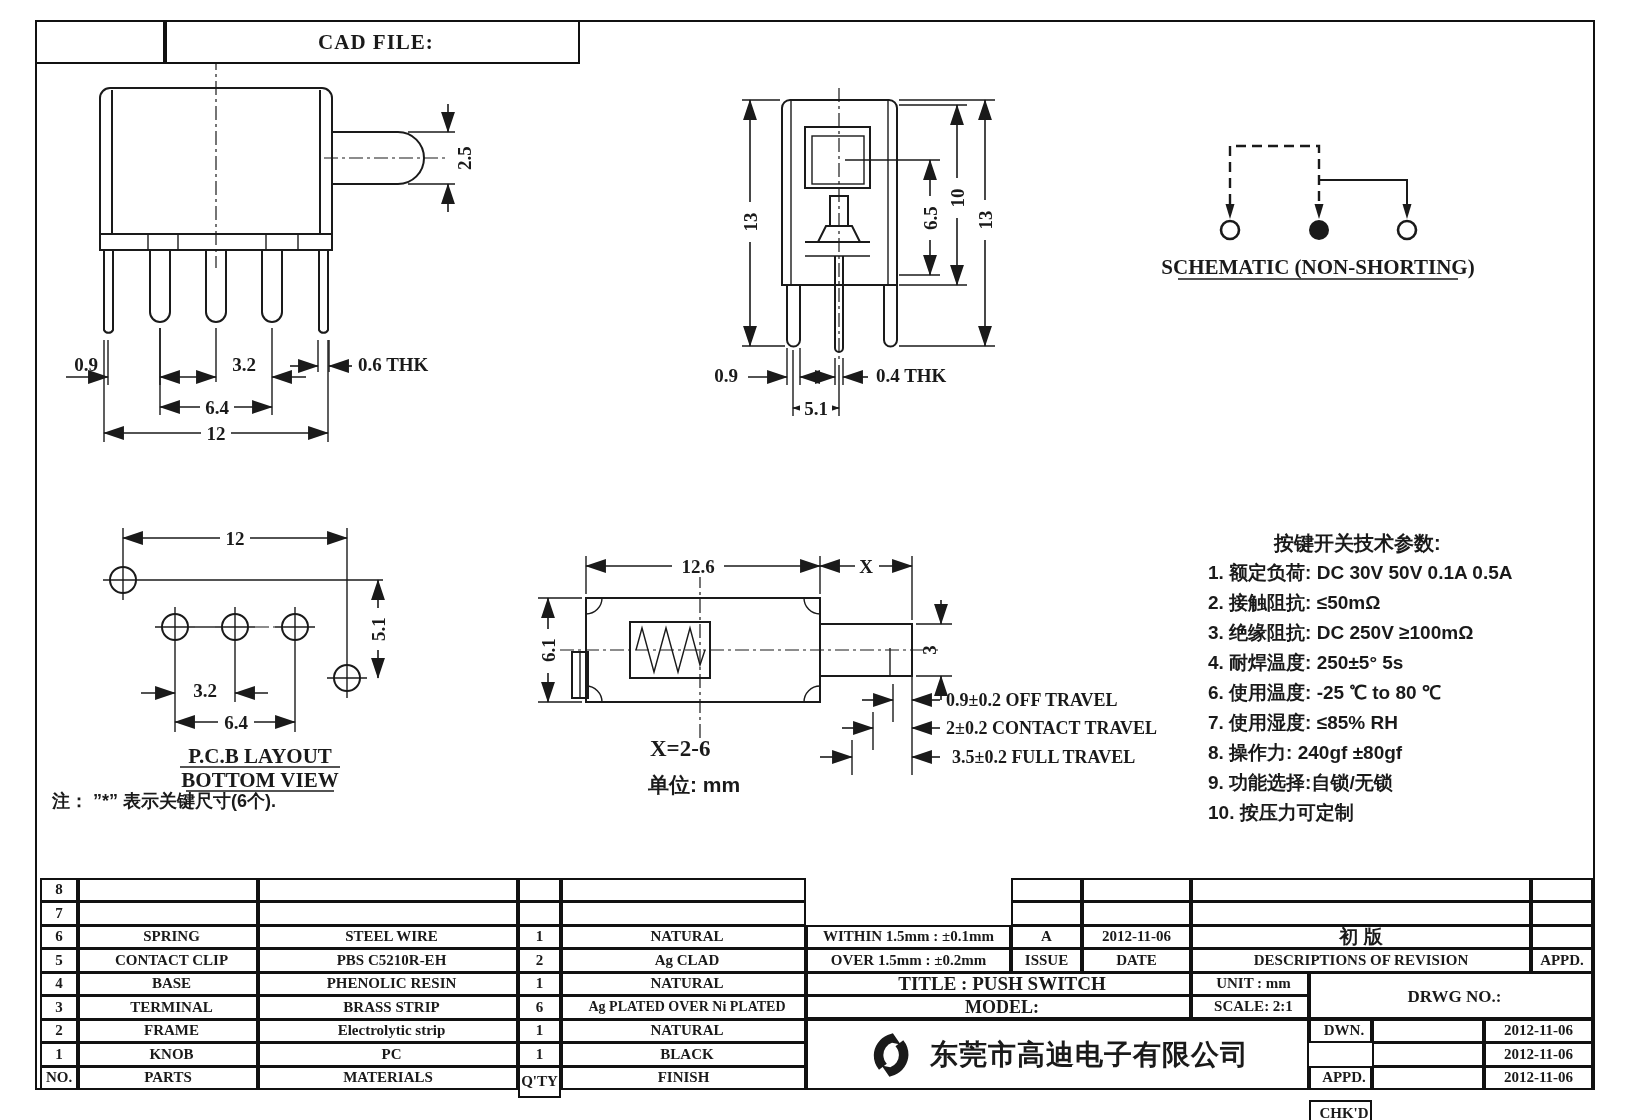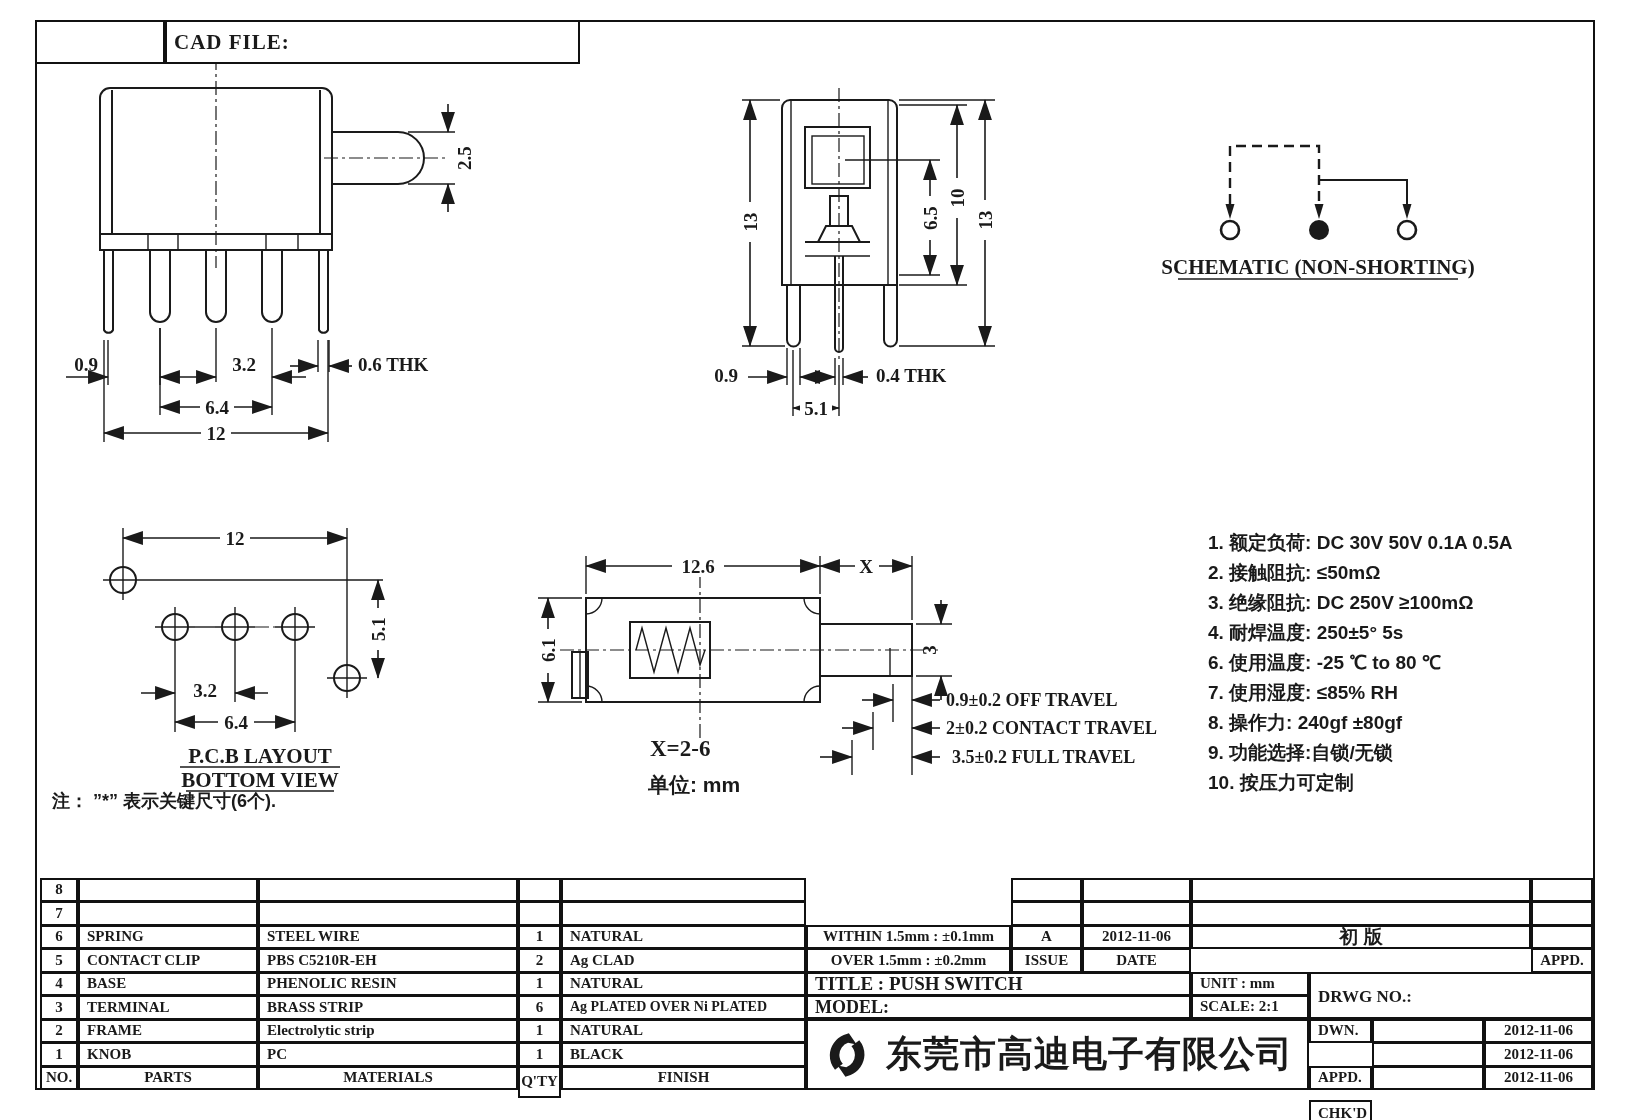--- a/index.html
+++ b/index.html
@@ -3,30 +3,30 @@
 <meta charset="utf-8">
 <style>
   html,body{margin:0;padding:0;background:#fff;}
   #sheet{position:relative;width:1630px;height:1120px;background:#fff;overflow:hidden;
          font-family:"Liberation Serif",serif;color:#1a1a1a;}
   #lineart{position:absolute;left:0;top:0;}
   .cell{position:absolute;box-sizing:border-box;border:2px solid #111;background:#fff;
         display:flex;align-items:center;font-weight:bold;font-size:15px;line-height:1.05;
         font-family:"Liberation Serif",serif;white-space:nowrap;overflow:visible;}
   .cell.ctr{justify-content:center;text-align:center;}
-  .cell.pad{padding-left:7px;}
+  .cell.pad{padding-left:7px;justify-content:center;}
   .frame{position:absolute;box-sizing:border-box;border:2px solid #111;background:transparent;}
   .txtblock{position:absolute;font-weight:bold;color:#1a1a1a;}
   #params{left:1208px;top:528px;width:400px;font-family:"Liberation Sans",sans-serif;font-size:19px;line-height:30px;}
   #params .ttl{margin-left:66px;font-size:20px;}
   #note{left:52px;top:789px;width:640px;font-size:18px;font-family:"Liberation Sans",sans-serif;}
   #cadfile{left:178px;top:28px;font-size:21px;letter-spacing:1px;}
   .company{position:absolute;left:806px;top:1019px;width:503px;height:71px;box-sizing:border-box;
            border:2px solid #111;display:flex;align-items:center;justify-content:center;gap:12px;}
-  .company .cname{font-family:Liberation Mono, monospace;font-weight:bold;font-size:36px;letter-spacing:1px;}
+  .company .cname{font-family:Liberation Mono, monospace;font-weight:bold;font-size:28px;letter-spacing:1px;}
   .tol2line{flex-direction:column;justify-content:center;line-height:1.25;}
 </style>
 </head>
 <body>
 
 <div id="sheet">
 
   <div class="frame" style="left:35px;top:20px;width:1560px;height:1070px;"></div>
 
   <svg id="lineart" width="1630" height="1120" viewBox="0 0 1630 1120">
@@ -273,20 +273,21 @@
     </g>
   </svg>
 
   <div class="cell" style="left:35px;top:20px;width:130px;height:44px;"></div>
   <div class="cell pad" style="left:165px;top:20px;width:415px;height:44px;">
     <span class="txtblock" id="cadfile" style="position:static;">CAD FILE:</span>
   </div>
 
   <div class="txtblock" id="note">注： ”*”  表示关键尺寸(6个).</div>
   <div class="txtblock" id="params">
+    <div class="ttl">按键开关技术参数:</div>
     <div>1.  额定负荷: DC 30V 50V    0.1A  0.5A</div>
     <div>2.  接触阻抗:  ≤50mΩ</div>
     <div>3.  绝缘阻抗: DC 250V  ≥100mΩ</div>
     <div>4.  耐焊温度: 250±5°   5s</div>
     <div>6.  使用温度: -25 ℃  to 80 ℃</div>
     <div>7.  使用湿度:  ≤85% RH</div>
     <div>8.  操作力: 240gf  ±80gf</div>
     <div>9.  功能选择:自锁/无锁</div>
     <div>10. 按压力可定制</div>
   </div>
@@ -356,20 +357,21 @@
 
   <div class="cell ctr" style="left:806px;top:925px;width:205px;height:24px;">WITHIN 1.5mm : ±0.1mm</div>
   <div class="cell ctr" style="left:1011px;top:925px;width:71px;height:24px;">A</div>
   <div class="cell ctr" style="left:1082px;top:925px;width:109px;height:24px;">2012-11-06</div>
   <div class="cell ctr" style="left:1191px;top:925px;width:340px;height:24px;font-family:'Liberation Sans',sans-serif;font-size:19px;">初 版</div>
   <div class="cell" style="left:1531px;top:925px;width:62px;height:24px;"></div>
 
   <div class="cell ctr" style="left:806px;top:948px;width:205px;height:25px;">OVER 1.5mm : ±0.2mm</div>
   <div class="cell ctr" style="left:1011px;top:948px;width:71px;height:25px;">ISSUE</div>
   <div class="cell ctr" style="left:1082px;top:948px;width:109px;height:25px;">DATE</div>
+  <div class="cell ctr" style="left:1191px;top:948px;width:340px;height:25px;">DESCRIPTIONS OF REVISION</div>
   <div class="cell ctr" style="left:1531px;top:948px;width:62px;height:25px;">APPD.</div>
 
   <div class="cell pad" style="left:806px;top:972px;width:385px;height:24px;font-size:19px;">TITLE :   PUSH  SWITCH</div>
   <div class="cell pad" style="left:1191px;top:972px;width:118px;height:24px;">UNIT :   mm</div>
   <div class="cell pad" style="left:1309px;top:972px;width:284px;height:47px;align-items:flex-start;padding-top:14px;font-size:17px;">DRWG NO.:</div>
   <div class="cell pad" style="left:806px;top:995px;width:385px;height:24px;font-size:18px;">MODEL:</div>
   <div class="cell pad" style="left:1191px;top:995px;width:118px;height:24px;">SCALE:   2:1</div>
 
   <div class="company">
     <svg width="52" height="52" viewBox="0 0 60 60">

